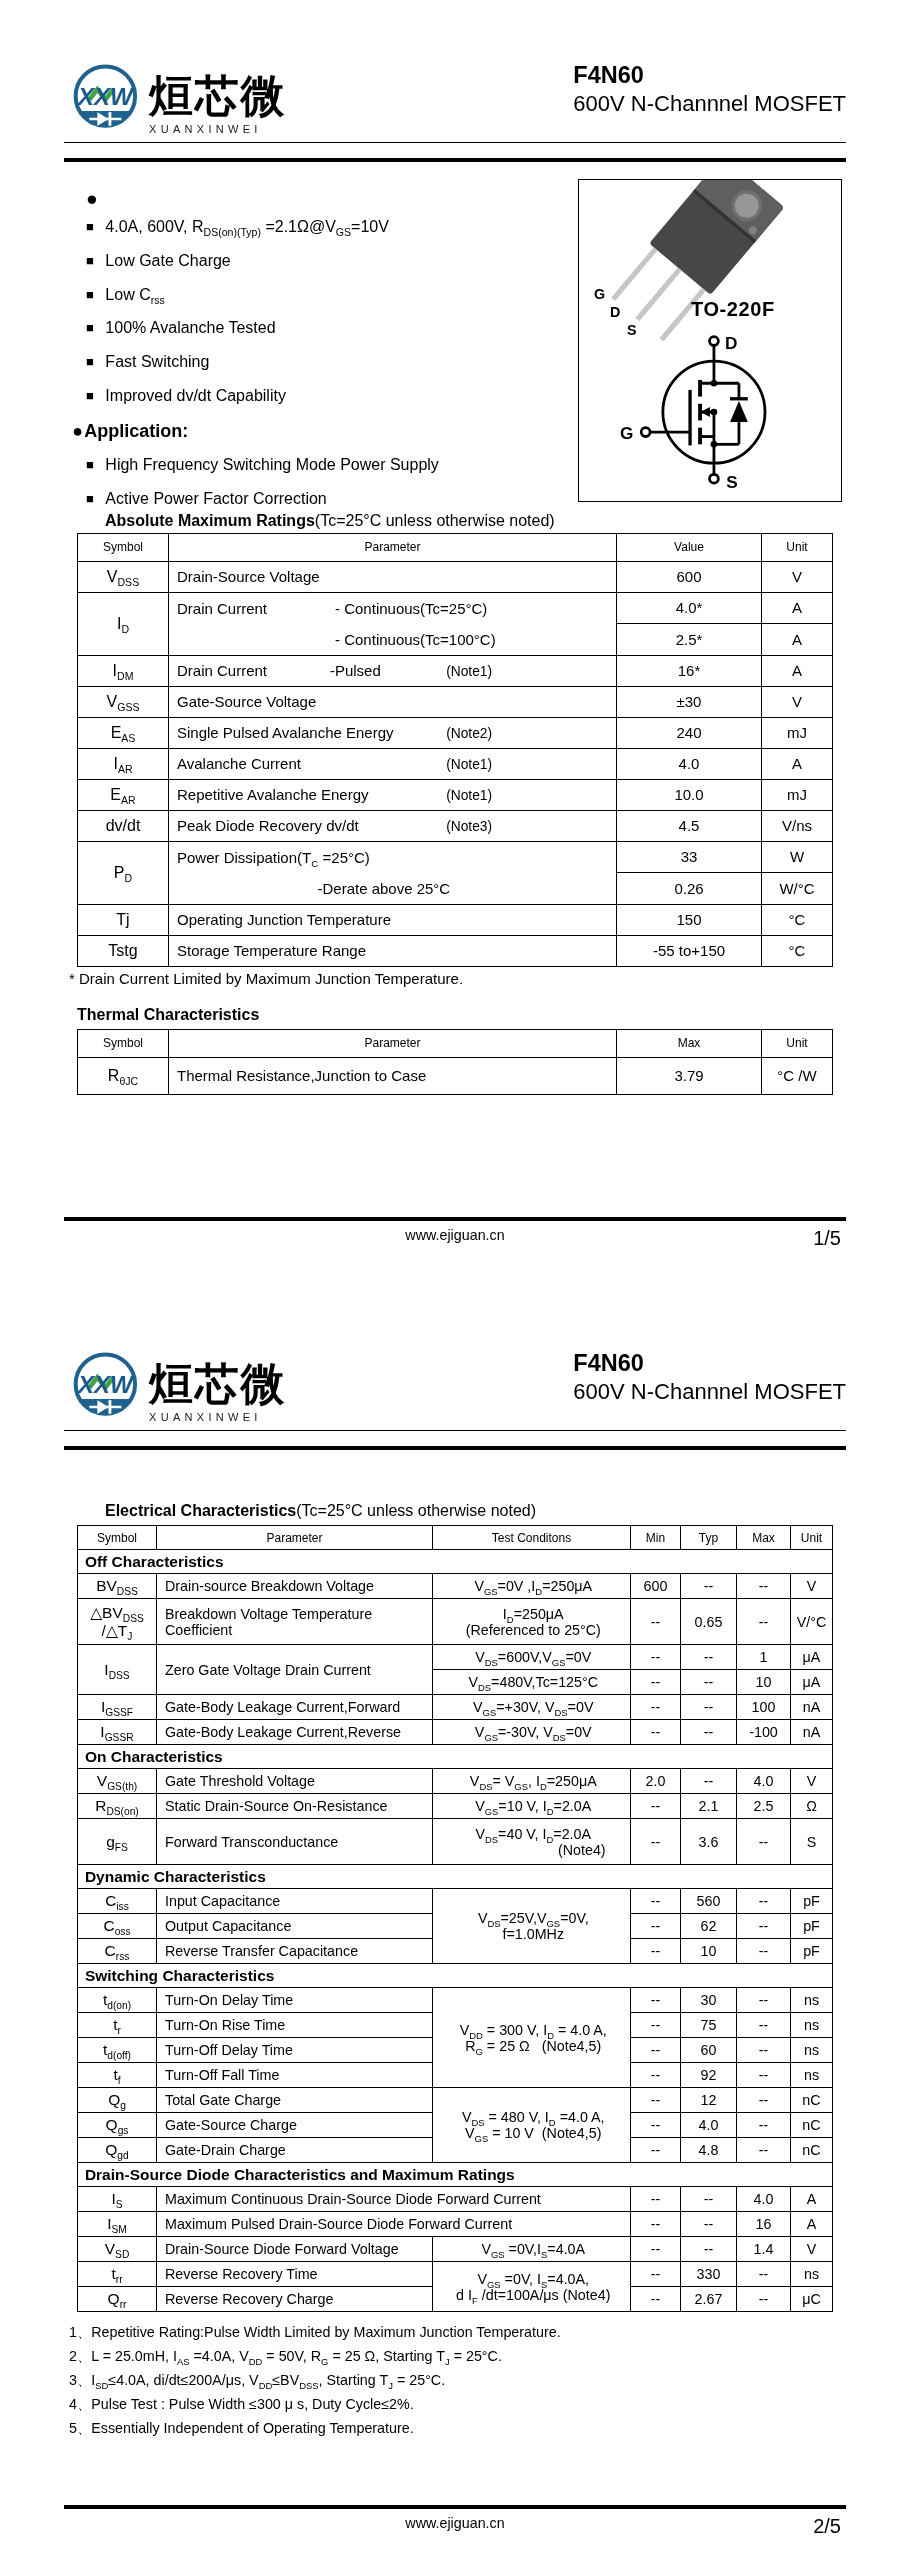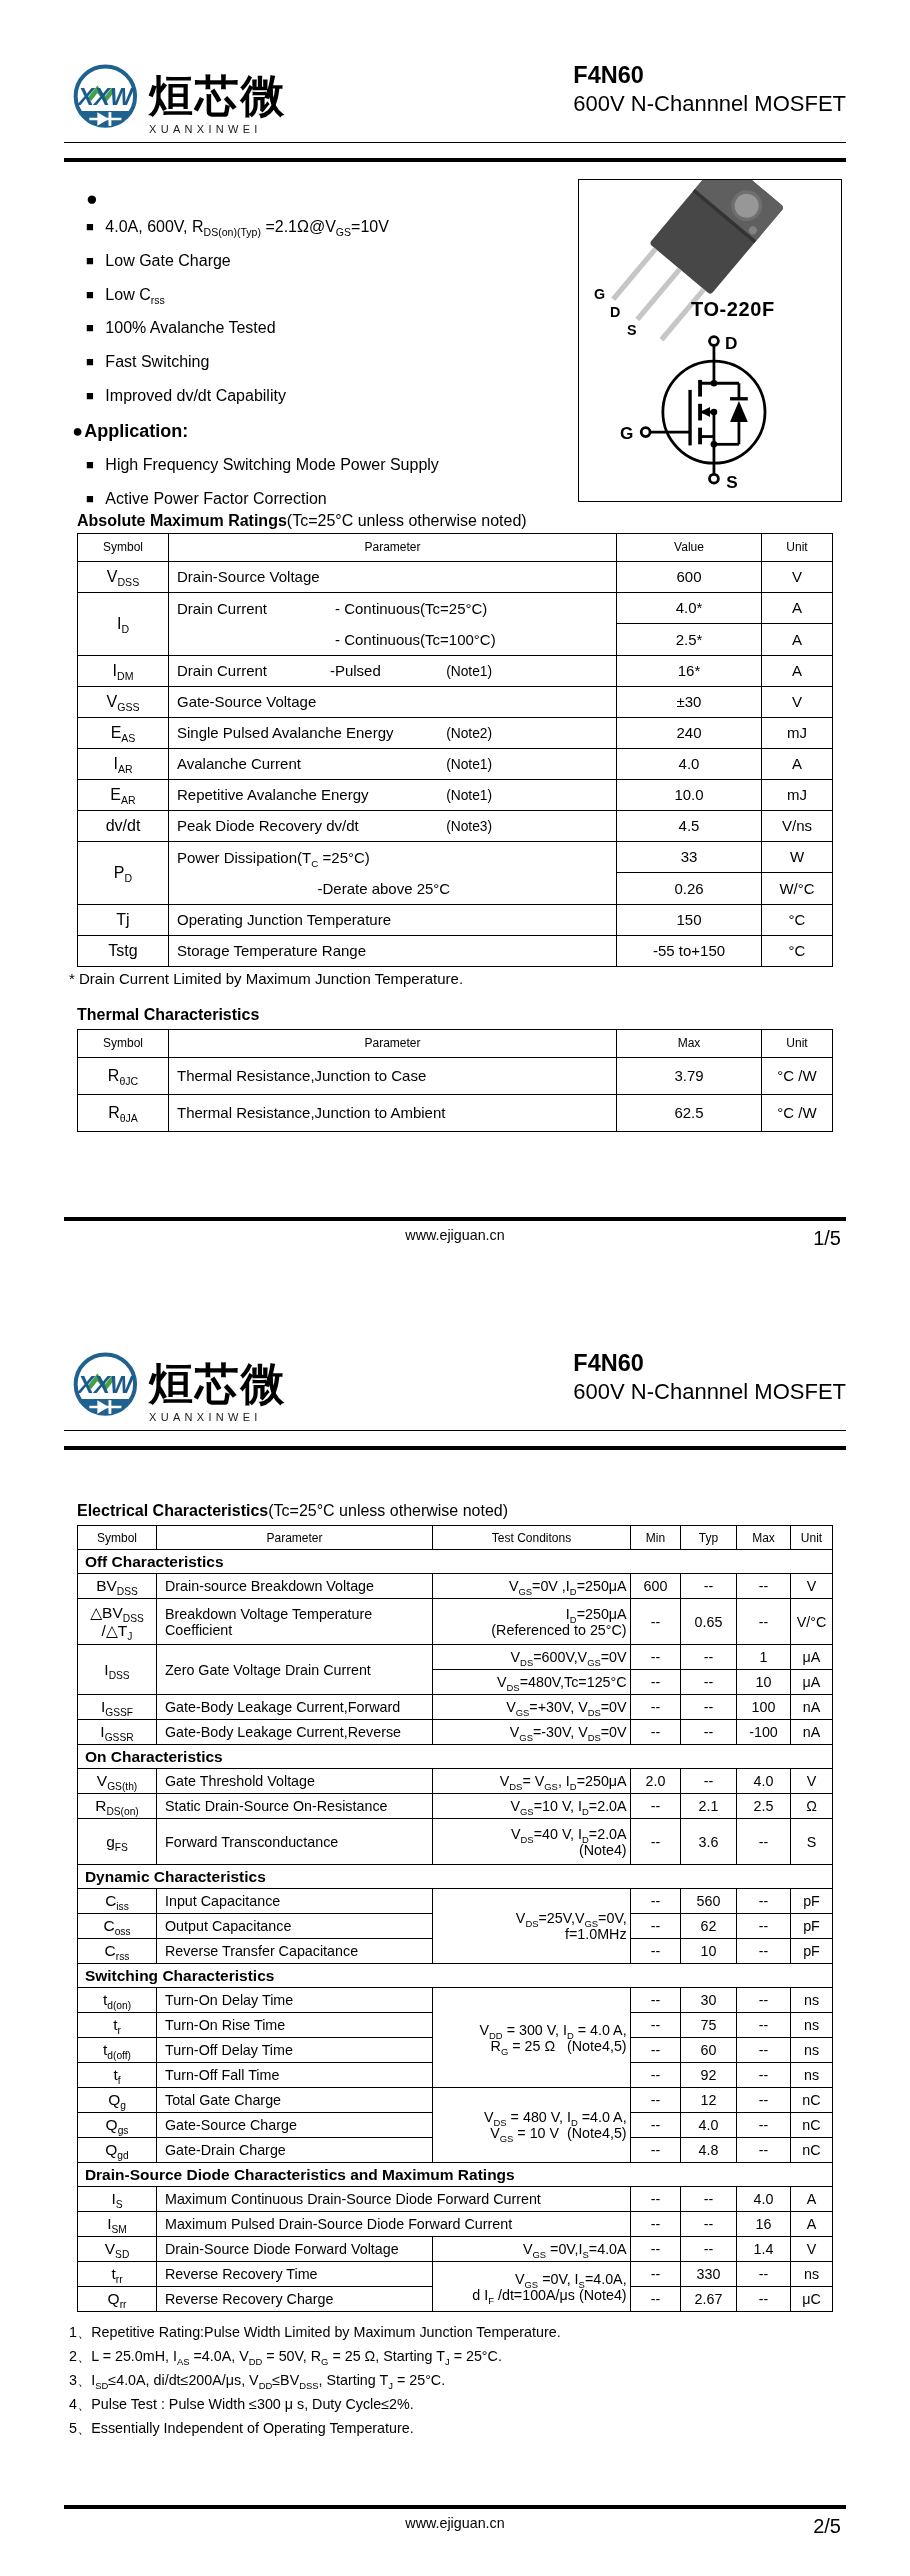--- a/index.html
+++ b/index.html
@@ -32,35 +32,35 @@
   .package-box{position:absolute;left:578px;top:179px;width:262px;height:321px;border:1.7px solid #000;overflow:hidden;}
   .pkg-svg{position:absolute;left:-3.4px;top:-23px;width:252px;height:189px;}
   .pin-label{position:absolute;font-weight:bold;font-size:14.3px;}
   .pin-g{left:15px;top:106px;} .pin-d{left:31px;top:124px;} .pin-s{left:48px;top:142px;}
   .pkg-name{position:absolute;left:112px;top:118px;font-weight:bold;font-size:20px;letter-spacing:0.6px;}
   .mos-svg{position:absolute;left:40px;top:145px;width:181px;height:172px;}
   .mos-svg text{font-family:"Liberation Sans", sans-serif;font-weight:bold;font-size:31px;}
 
   
   .tbl-title{position:absolute;left:77px;font-size:16px;}
-  .tbl-title b{font-weight:bold;}
+  .tbl-title b{font-weight:bold;margin-left:28px;}
   .abs-title{top:512px;} .thermal-title{top:1006px;font-weight:bold;}
   .ec-title{top:214px;}
 
   
   table{border-collapse:collapse;table-layout:fixed;position:absolute;background:#fff;}
   table,th,td{border:1.1px solid #000;}
   table{border-width:1.7px;}
   th{font-weight:normal;font-size:12px;}
   td{font-size:15px;text-align:center;vertical-align:middle;padding:1.1px 3.4px;}
   sub{font-size:66%;line-height:0;}
   .sym{font-size:16px;}
   .pl{text-align:left;padding-left:8px;}
   .p24{font-size:13.8px;}
-  .tcl{text-align:right;padding-left:6.9px;font-size:15px;}
+  .tcl{text-align:center;padding-left:6.9px;font-size:15px;}
   .ncell{position:relative;}
   .note{position:absolute;left:62%;top:50%;transform:translateY(-50%);font-size:13.8px;white-space:nowrap;}
   .at36{position:absolute;left:36%;white-space:nowrap;}
   .at32{position:absolute;left:32%;white-space:nowrap;}
   .idcell{padding:0 0 0 8px;}
   .prow{position:relative;height:31px;display:flex;align-items:center;}
   .gnote{padding-left:52%;}
 
   table.abs{left:77px;top:533px;width:754px;}
   table.abs tr{height:31px;} table.abs tr.head{height:27.5px;}
@@ -325,26 +325,20 @@
         <th>Parameter</th>
         <th>Max</th>
         <th>Unit</th>
       </tr>
       <tr>
         <td class="sym">R<sub>θJC</sub></td>
         <td class="pl">Thermal Resistance,Junction to Case</td>
         <td>3.79</td>
         <td>°C /W</td>
       </tr>
-      <tr>
-        <td class="sym">R<sub>θJA</sub></td>
-        <td class="pl">Thermal Resistance,Junction to Ambient</td>
-        <td>62.5</td>
-        <td>°C /W</td>
-      </tr>
     </tbody>
       </table>
 
     <div class="footer-rule"></div>
     <div class="footer-url">www.ejiguan.cn</div>
     <div class="footer-page">1/5</div>
   </div>
 
   <div class="page" id="page2">
 

